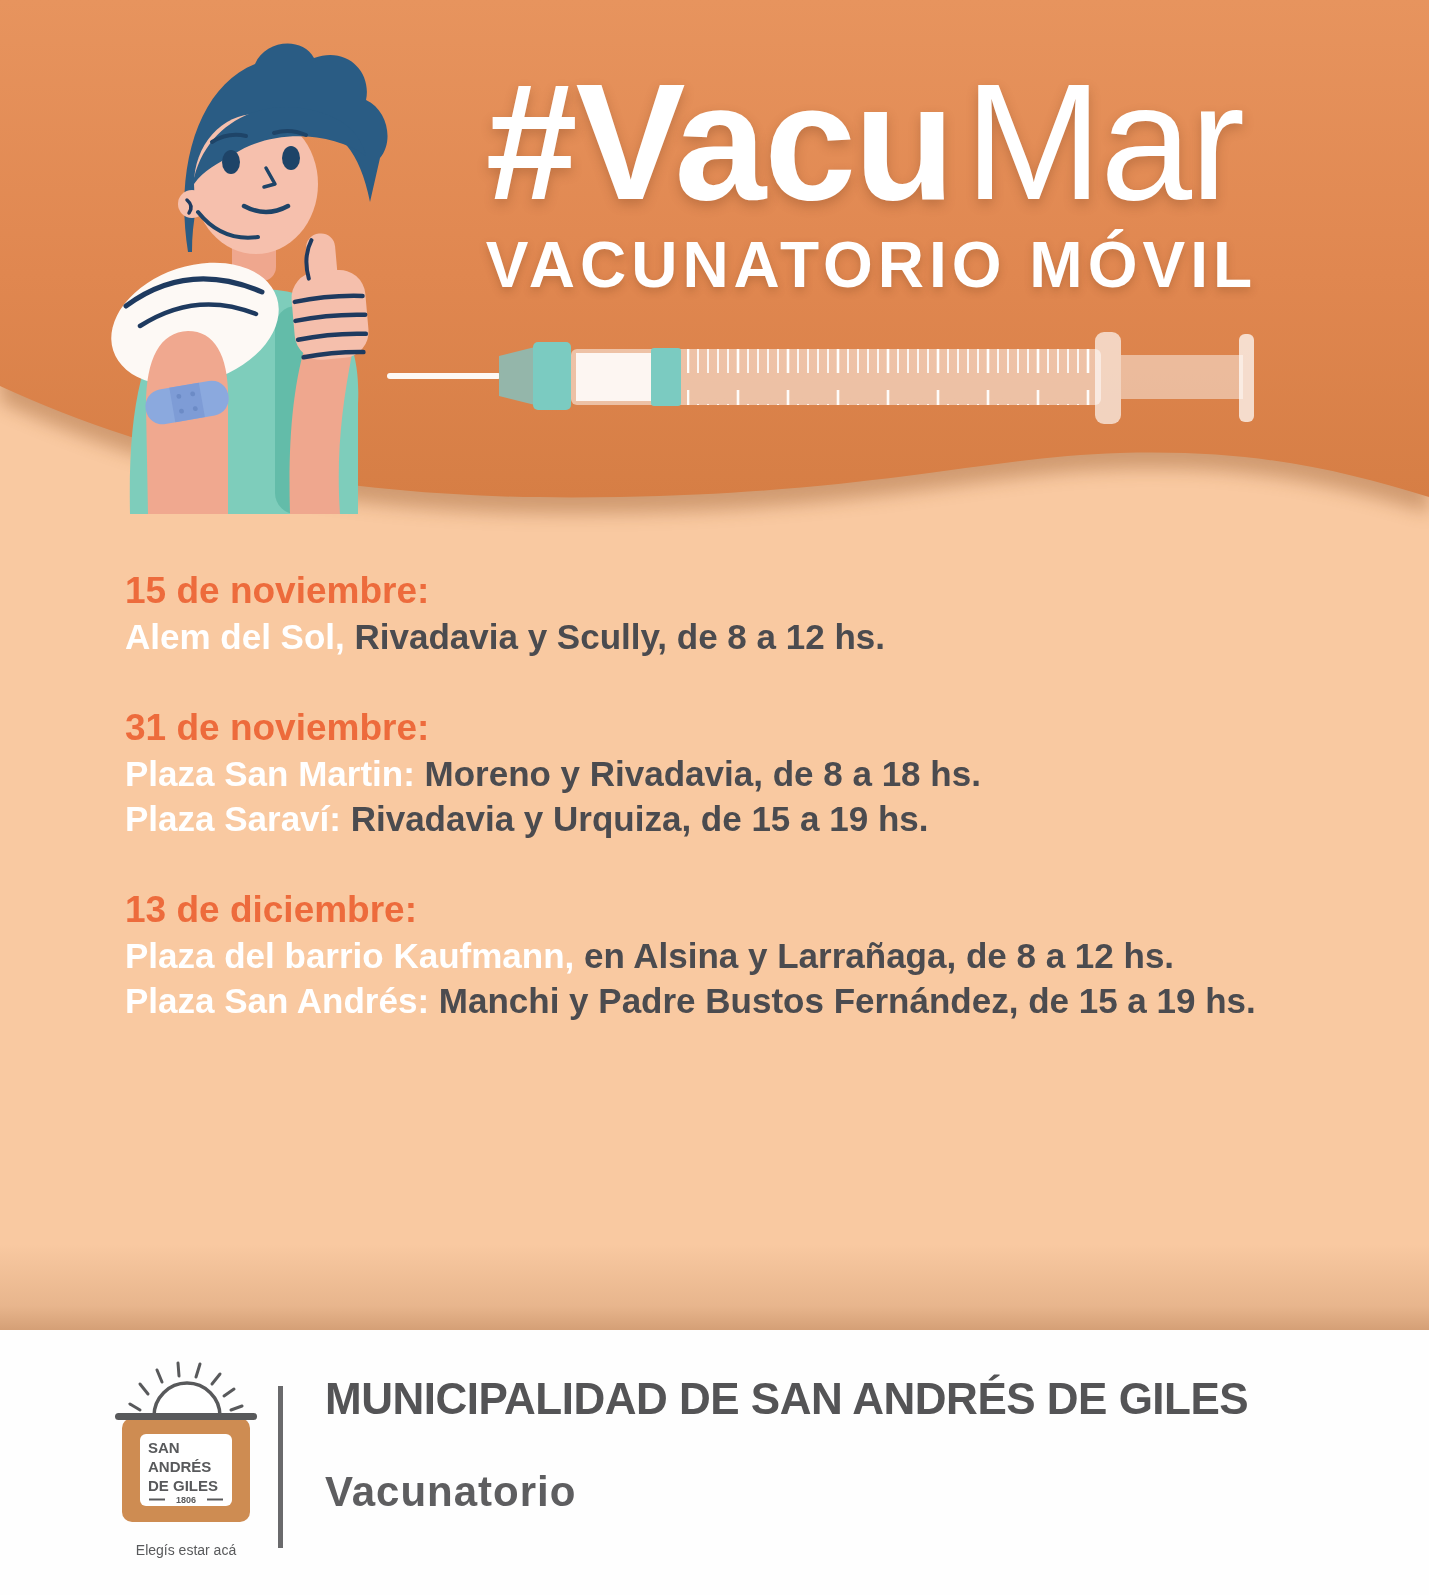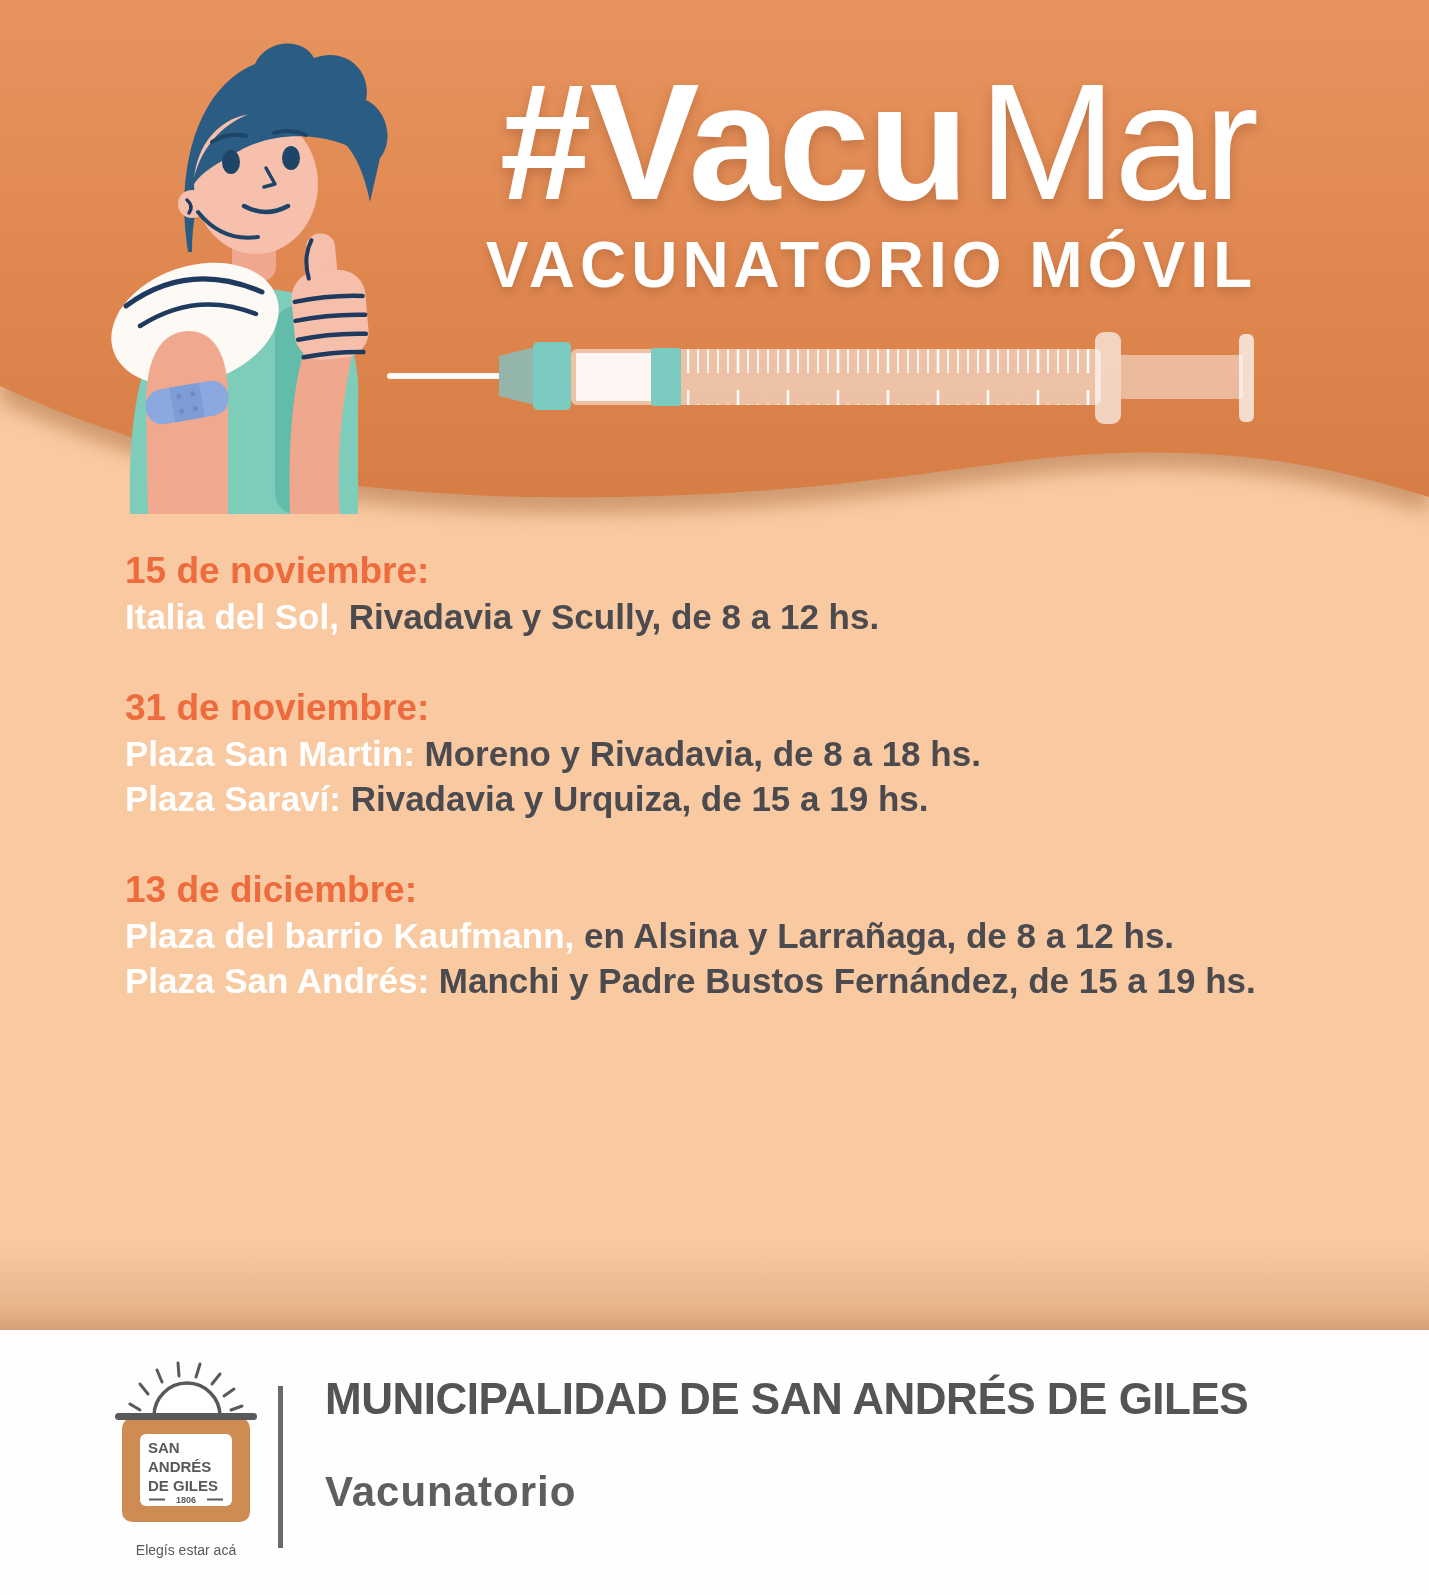--- a/index.html
+++ b/index.html
@@ -8,35 +8,35 @@
     background:#F9C9A1;
     font-family:"Liberation Sans", sans-serif;
     -webkit-font-smoothing:antialiased;
   }
   .poster * { box-sizing:border-box; }
 
   
   .header-wave { position:absolute; left:0; top:0; width:1429px; height:640px; display:block; }
 
   
-  .title-block { position:absolute; top:58px; right:172px; text-align:right; color:#fff; }
+  .title-block { position:absolute; top:58px; right:172px; color:#fff; }
   .title-line { font-size:165px; line-height:168px; white-space:nowrap;
                 text-shadow:0 5px 12px rgba(99,50,20,0.28); letter-spacing:-2px; }
   .title-bold  { font-weight:800; }
   .title-light { font-weight:300; margin-left:12px; }
   .subtitle { margin-top:12px; font-size:64px; font-weight:700; letter-spacing:5px;
               line-height:54px; white-space:nowrap; text-shadow:0 4px 9px rgba(99,50,20,0.25); }
 
   
   .boy-svg     { position:absolute; left:60px; top:14px; width:390px; height:500px; }
   .syringe-svg { position:absolute; left:383px; top:322px; width:880px; height:115px; }
 
   
   .schedule { position:absolute; left:125px; top:548px; width:1260px; }
-  .sched-block { margin-bottom:46px; }
+  .sched-block { margin-bottom:46px;margin-top:20px; }
   .sched-date { font-size:37px; line-height:46px; font-weight:700; color:#ED6B3C; white-space:pre; }
   .sched-line { font-size:35px; line-height:45px; font-weight:700; white-space:pre; }
   .sched-place  { color:#FFFFFF; }
   .sched-detail { color:#4B4B4F; }
 
   
   .body-bottom-shadow { position:absolute; left:0; top:1244px; width:1429px; height:86px;
     background:linear-gradient(to bottom, rgba(142,79,35,0) 0%, rgba(142,79,35,0.16) 72%, rgba(142,79,35,0.34) 100%); }
 
   
@@ -147,21 +147,21 @@
     <rect x="304" y="27" width="404" height="56" fill="url(#tickMajor)"></rect>
     <rect x="712" y="10" width="26" height="92" rx="9" fill="#FFFFFF" opacity="0.65"></rect>
     <rect x="738" y="33" width="122" height="44" fill="#FFFFFF" opacity="0.45"></rect>
     <rect x="856" y="12" width="15" height="88" rx="6" fill="#FFFFFF" opacity="0.72"></rect>
   </svg>
 
   <div class="schedule">
 
     <div class="sched-block">
       <div class="sched-date">15 de noviembre:</div>
-      <div class="sched-line"><span class="sched-place">Italia del Sol,</span><span class="sched-detail"> Rivadavia y Scully, de 8 a 12 hs.</span></div>
+      <div class="sched-line"><span class="sched-place">Alem del Sol,</span><span class="sched-detail"> Rivadavia y Scully, de 8 a 12 hs.</span></div>
     </div>
 
     <div class="sched-block">
       <div class="sched-date">31 de noviembre:</div>
       <div class="sched-line"><span class="sched-place">Plaza San Martin:</span><span class="sched-detail"> Moreno y Rivadavia, de 8 a 18 hs.</span></div>
       <div class="sched-line"><span class="sched-place">Plaza Saraví:</span><span class="sched-detail"> Rivadavia y Urquiza, de 15 a 19 hs.</span></div>
     </div>
 
 
     <div class="sched-block">

